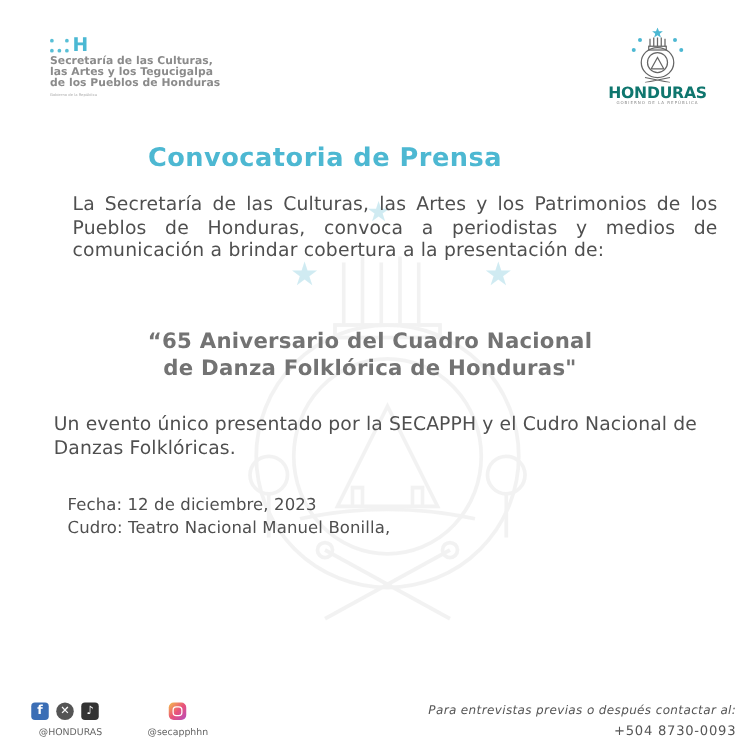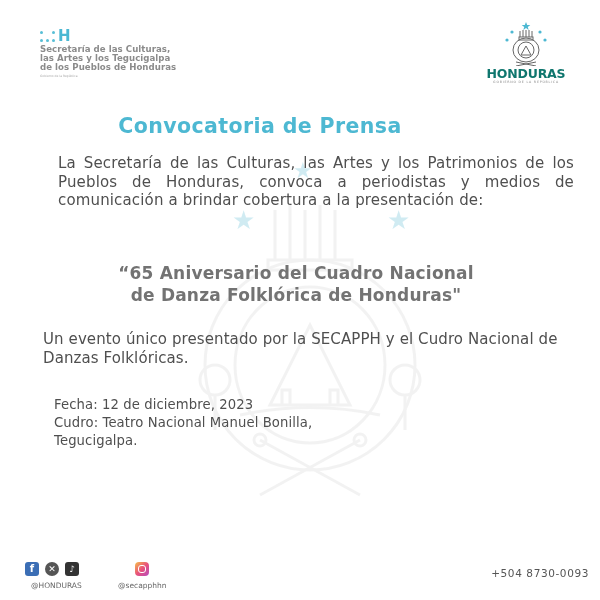--- a/index.html
+++ b/index.html
@@ -338,21 +338,20 @@
   <div class="event">
     <div>“65 Aniversario del Cuadro Nacional</div>
     <div>de Danza Folklórica de Honduras"</div>
   </div>
 
   <div class="desc">Un evento único presentado por la SECAPPH y el Cudro Nacional de Danzas Folklóricas.</div>
 
   <div class="details">
     <div>Fecha: 12 de diciembre, 2023</div>
     <div>Cudro: Teatro Nacional Manuel Bonilla,</div>
-    <div>Tegucigalpa.</div>
   </div>
 
   <div class="socials">
     <div class="social-group" style="left:0;">
       <div class="icon-row">
         <div class="soc-icon fb">f</div>
         <div class="soc-icon x">✕</div>
         <div class="soc-icon tt">♪</div>
       </div>
       <div class="handle" style="margin-left:6px;">@HONDURAS</div>
@@ -361,16 +360,17 @@
       <div class="icon-row" style="padding-left:17px;">
         <div class="soc-icon ig">
             <div class="ig-inner"></div>
           </div>
       </div>
       <div class="handle">@secapphhn</div>
     </div>
   </div>
 
   <div class="contact">
+    <div class="contact-label">Para entrevistas previas o después contactar al:</div>
     <div class="contact-phone">+504 8730-0093</div>
   </div>
 
 </div>
 
 </body></html>

